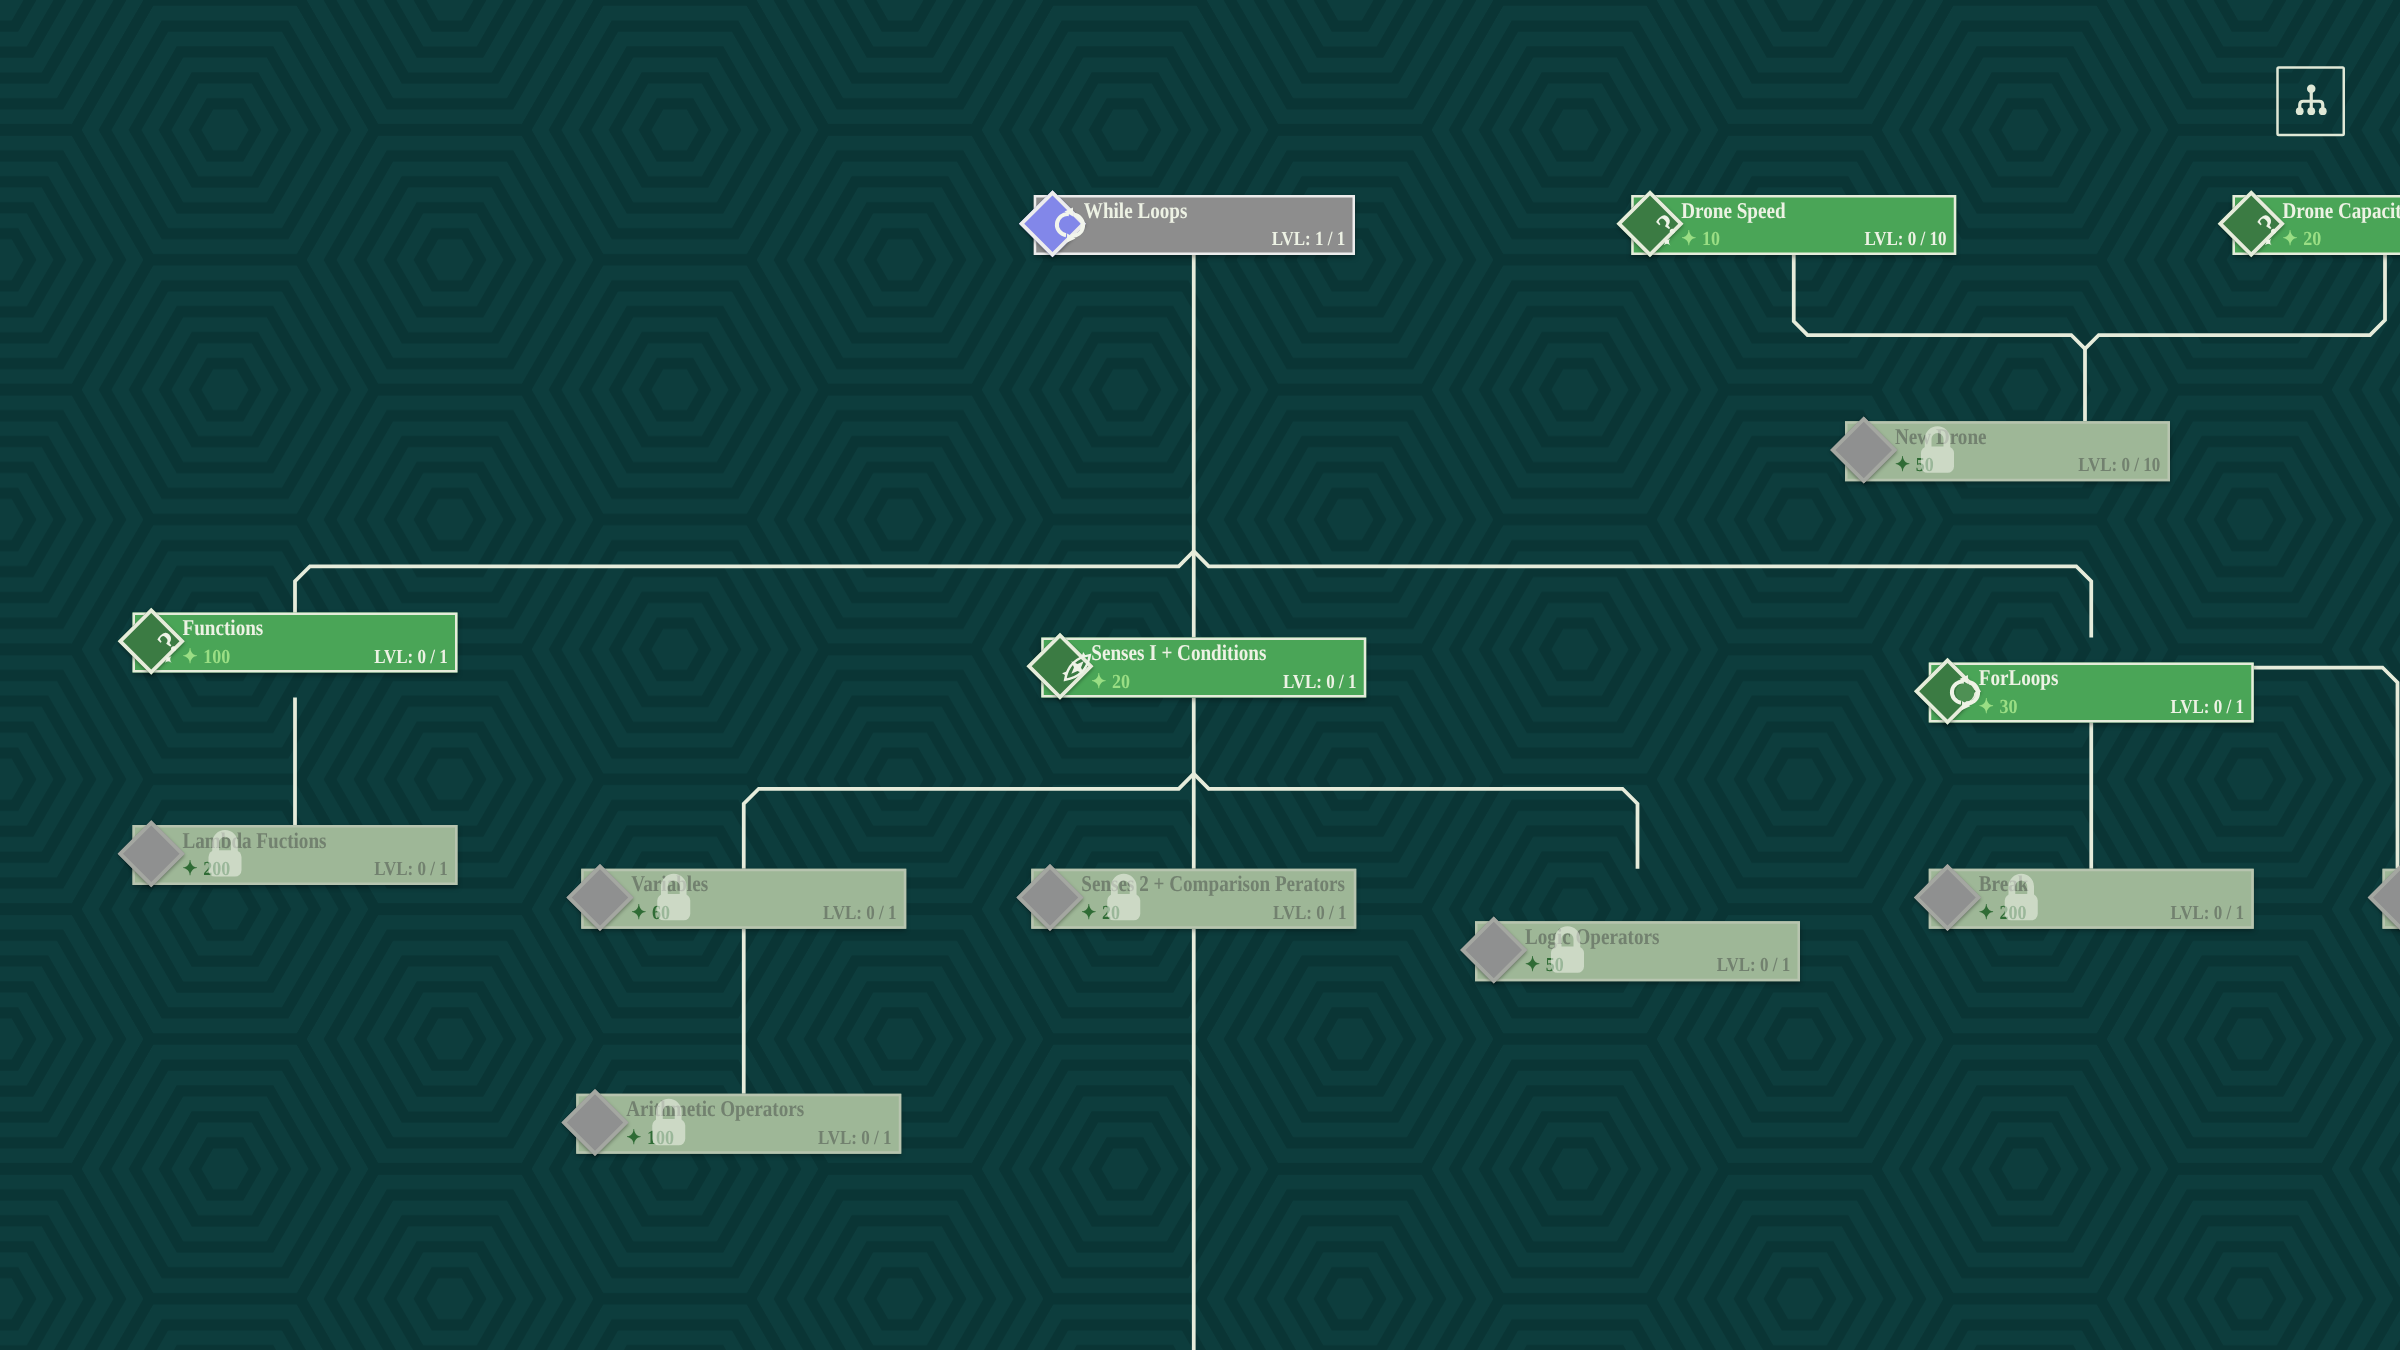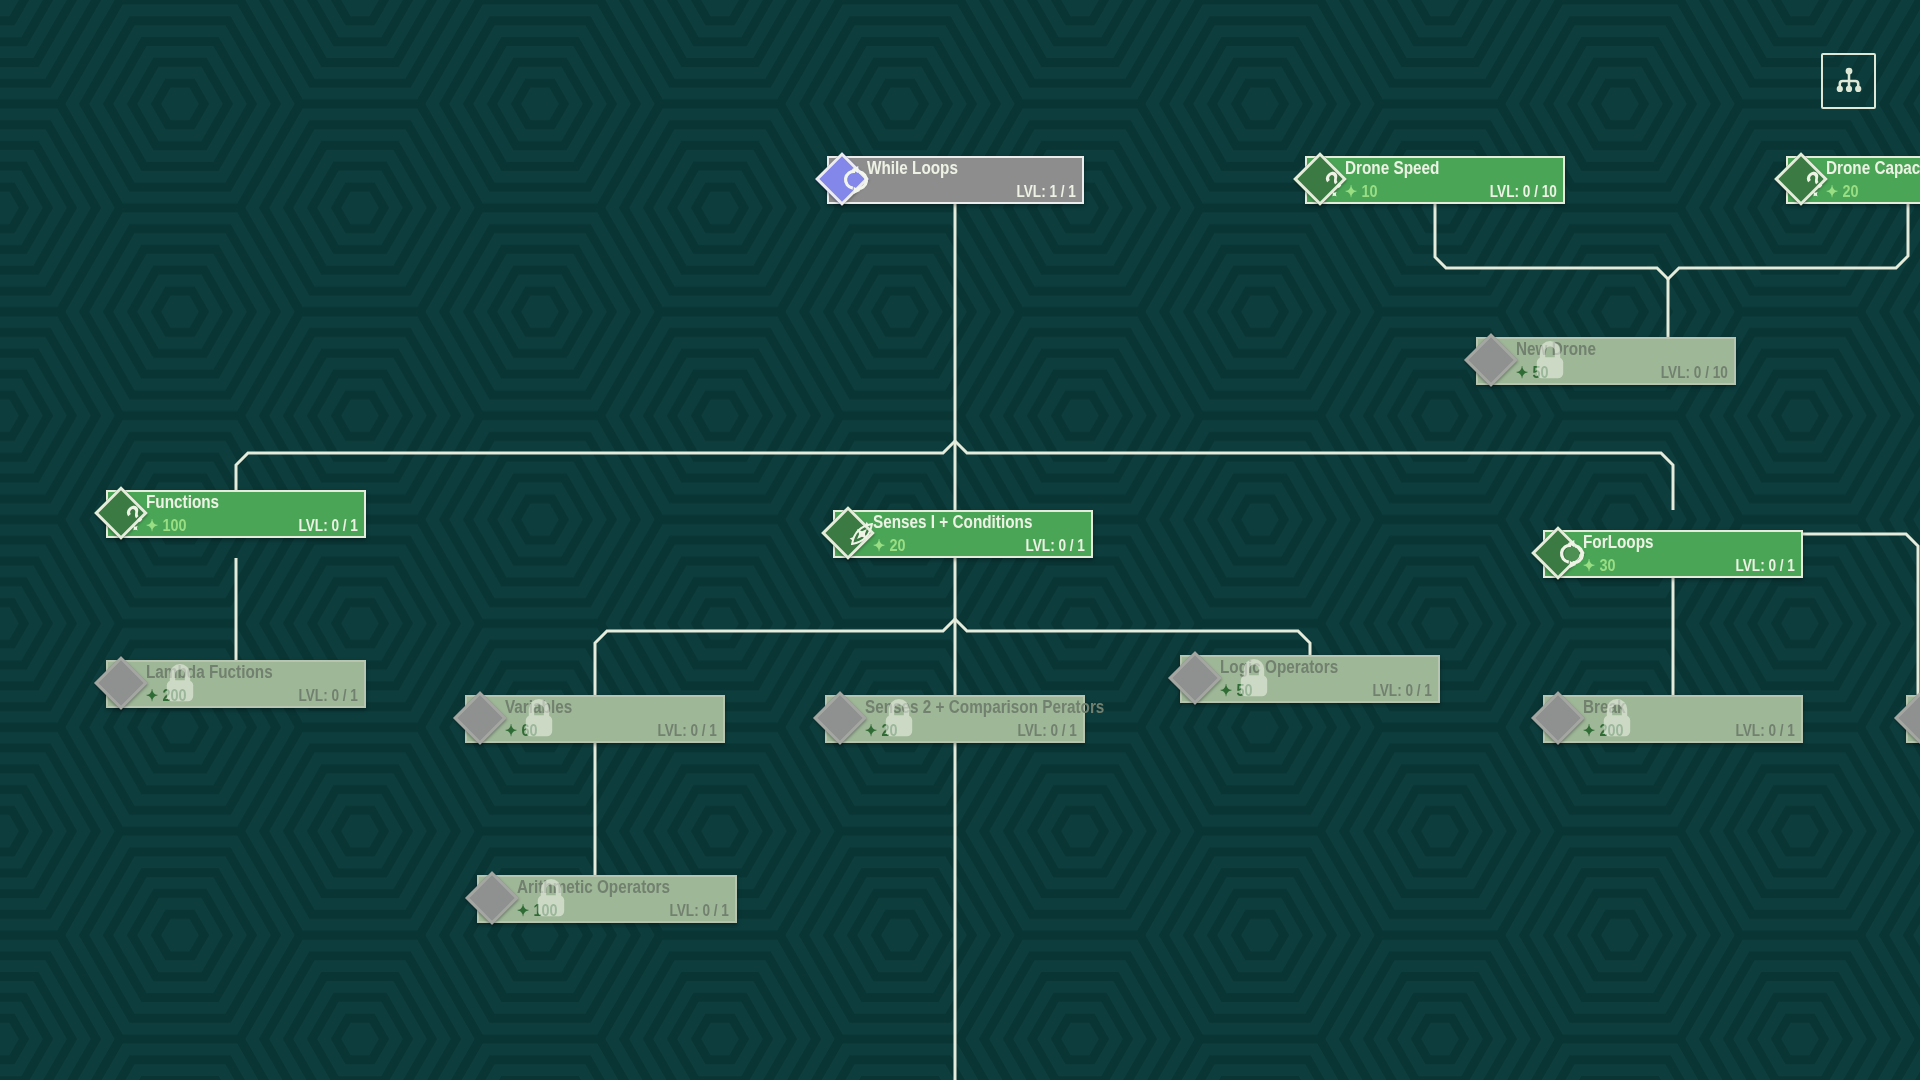--- a/index.html
+++ b/index.html
@@ -1,17 +1,17 @@
 <!DOCTYPE html>
 <html><head>
 <meta charset="utf-8">
 <style>
   html,body{margin:0;padding:0;background:#0d3d3d;}
   .stage{position:relative;width:1920px;height:1080px;overflow:hidden;background:#0d3d3d;
-         font-family:Liberation Sans, sans-serif;}
+         font-family:Liberation Serif, serif;}
   .bg-svg{position:absolute;left:0;top:0;z-index:0;}
   .wires{position:absolute;left:0;top:0;z-index:1;}
   .wires path{fill:none;stroke:#e6ecdb;stroke-width:3;}
   
   .node{position:absolute;height:48px;z-index:2;}
   .bar{position:absolute;left:0;top:0;right:0;bottom:0;border:2px solid #e6ecdb;box-sizing:border-box;
        box-shadow:0 2px 4px rgba(0,0,0,.35);}
   .node.green .bar{background:#4aa557;}
   .node.gray  .bar{background:#8d8d8d;border-color:#ececec;}
   .node.locked .bar{background:#9eb797;border-color:#b7c4af;}
@@ -229,21 +229,21 @@
     <div class="lvl">LVL: 0 / 1</div>
     <div class="diamond"></div>
     <div class="lock">
       <svg width="36" height="44" viewBox="0 0 24 29">
         <path d="M7 13 V8 a5 5 0 0 1 10 0 V13" fill="none" stroke="#f2f5ec" stroke-width="3.6" stroke-linecap="round"></path>
         <rect x="3.2" y="12" width="17.6" height="14" rx="3.5" fill="#f2f5ec"></rect>
       </svg>
     </div>
   </div>
 
-  <div class="node locked" style="left:1180px;top:655px;width:260px;">
+  <div class="node locked" style="left:1180px;top:737px;width:260px;">
     <div class="bar"></div>
     <div class="title">Logic Operators</div>
     <div class="cost"><span class="spark">✦</span><span>50</span></div>
     <div class="lvl">LVL: 0 / 1</div>
     <div class="diamond"></div>
     <div class="lock">
       <svg width="36" height="44" viewBox="0 0 24 29">
         <path d="M7 13 V8 a5 5 0 0 1 10 0 V13" fill="none" stroke="#f2f5ec" stroke-width="3.6" stroke-linecap="round"></path>
         <rect x="3.2" y="12" width="17.6" height="14" rx="3.5" fill="#f2f5ec"></rect>
       </svg>
@@ -257,21 +257,21 @@
     <div class="lvl">LVL: 0 / 1</div>
     <div class="diamond"></div>
     <div class="lock">
       <svg width="36" height="44" viewBox="0 0 24 29">
         <path d="M7 13 V8 a5 5 0 0 1 10 0 V13" fill="none" stroke="#f2f5ec" stroke-width="3.6" stroke-linecap="round"></path>
         <rect x="3.2" y="12" width="17.6" height="14" rx="3.5" fill="#f2f5ec"></rect>
       </svg>
     </div>
   </div>
 
-  <div class="node locked" style="left:477px;top:875px;width:260px;text-align:center;">
+  <div class="node locked" style="left:461px;top:875px;width:260px;text-align:center;">
     <div class="bar"></div>
     <div class="title">Arithmetic Operators</div>
     <div class="cost"><span class="spark">✦</span><span>100</span></div>
     <div class="lvl">LVL: 0 / 1</div>
     <div class="diamond"></div>
     <div class="lock">
       <svg width="36" height="44" viewBox="0 0 24 29">
         <path d="M7 13 V8 a5 5 0 0 1 10 0 V13" fill="none" stroke="#f2f5ec" stroke-width="3.6" stroke-linecap="round"></path>
         <rect x="3.2" y="12" width="17.6" height="14" rx="3.5" fill="#f2f5ec"></rect>
       </svg>

